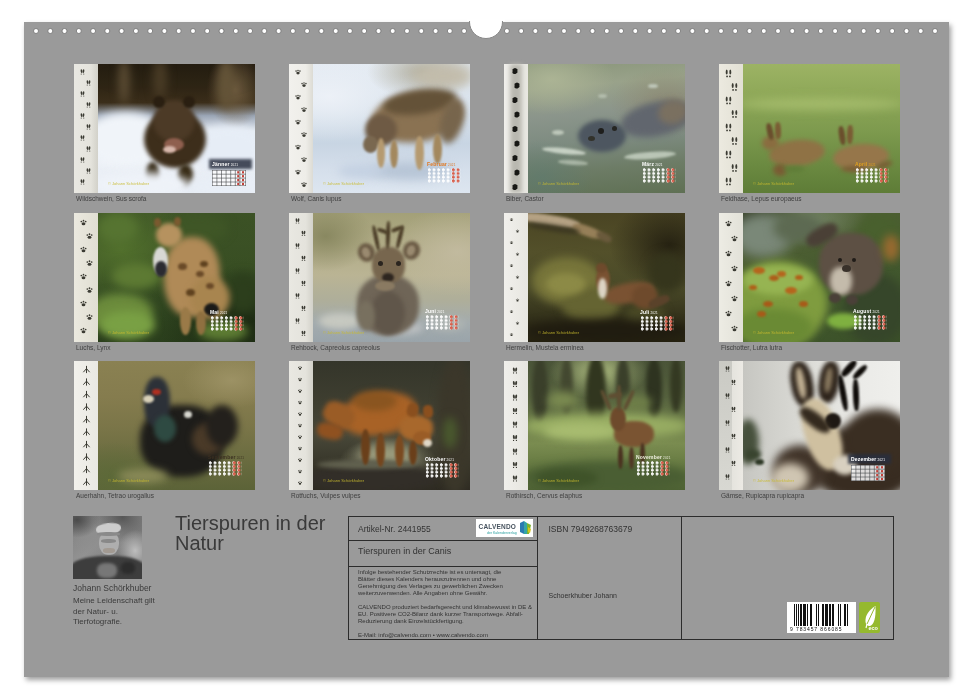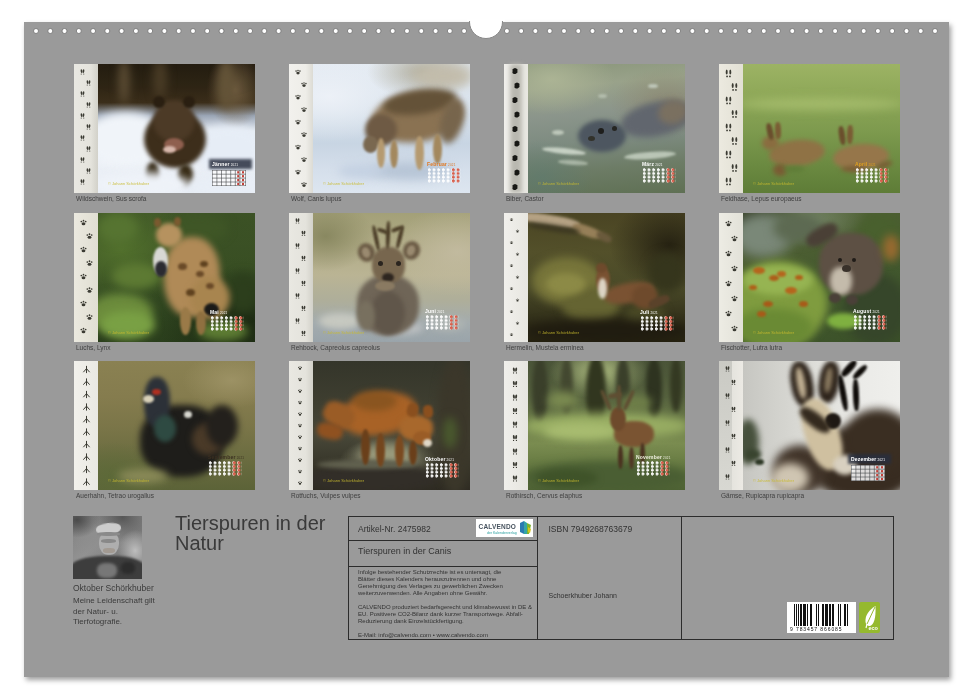--- a/index.html
+++ b/index.html
@@ -655,27 +655,27 @@
  linear-gradient(140deg,#7e7e7e 0%,#929292 40%,#787878 70%,#828282 100%)">
  <i style="position:absolute;left:26px;top:15px;width:20px;height:24px;background:#aeaeae;border-radius:46%;filter:blur(.7px)"></i>
  <i style="position:absolute;left:23px;top:7px;width:25px;height:11px;background:#cccccc;border-radius:50% 50% 42% 42%;filter:blur(.5px);transform:rotate(-6deg)"></i>
  <i style="position:absolute;left:24px;top:16px;width:23px;height:4px;background:#8a8a8a;border-radius:40%;filter:blur(.6px)"></i>
  <i style="position:absolute;left:28px;top:23px;width:15px;height:4px;background:#888;border-radius:40%"></i>
  <i style="position:absolute;left:30px;top:32px;width:12px;height:5px;background:#a29a92;border-radius:40%;filter:blur(.5px)"></i>
  <i style="position:absolute;left:-3px;top:40px;width:75px;height:26px;background:#3d3d3d;border-radius:46% 42% 0 0;filter:blur(1.2px)"></i>
  <i style="position:absolute;left:24px;top:47px;width:20px;height:15px;background:#777;border-radius:40%;filter:blur(1.5px)"></i>
  <i style="position:absolute;left:48px;top:46px;width:14px;height:12px;background:#2c2c2c;border-radius:40%;filter:blur(1.5px)"></i>
 </div>
-<div style="position:absolute;left:49px;top:561px;font-size:8.5px;color:#3b3b3b">Oktober Schörkhuber</div>
+<div style="position:absolute;left:49px;top:561px;font-size:8.5px;color:#3b3b3b">Johann Schörkhuber</div>
 <div style="position:absolute;left:49px;top:574px;font-size:8px;line-height:10.5px;color:#3b3b3b">Meine Leidenschaft gilt<br>der Natur- u.<br>Tierfotografie.</div>
 <div style="position:absolute;left:151px;top:492px;font-size:20px;line-height:19.5px;color:#3a3a3a">Tierspuren in der<br>Natur</div>
 
 <div style="position:absolute;left:324px;top:494px;width:546px;height:124px;border:1.5px solid #2c2c2c">
  <div style="position:absolute;left:0;top:0;width:189px;height:100%;border-right:1.5px solid #2c2c2c;overflow:hidden">
-  <div style="position:absolute;left:9px;top:7px;font-size:8.5px;color:#333">Artikel-Nr. 2475982</div>
+  <div style="position:absolute;left:9px;top:7px;font-size:8.5px;color:#333">Artikel-Nr. 2441955</div>
   <div style="position:absolute;right:4px;top:2px;width:57px;height:18px;background:#fff">
     <b style="position:absolute;left:2.5px;top:3.5px;font-size:6.5px;letter-spacing:.2px;color:#46525e">CALVENDO</b>
     <span style="position:absolute;left:11px;top:11.5px;font-size:3.5px;color:#2aa0a0">der Kalenderverlag</span>
     <svg width="11" height="14" style="position:absolute;right:2px;top:2px">
       <polygon points="0,2 4,0 4,13 0,11" fill="#2a7ab0"></polygon>
       <polygon points="4,0 7,2 7,13 4,13" fill="#35a5a5"></polygon>
       <polygon points="7,2 11,4 9,13 7,13" fill="#7ab32e"></polygon>
       <polygon points="8,6 11,8 10,12 8,11" fill="#d6c31e"></polygon>
     </svg>
   </div>

